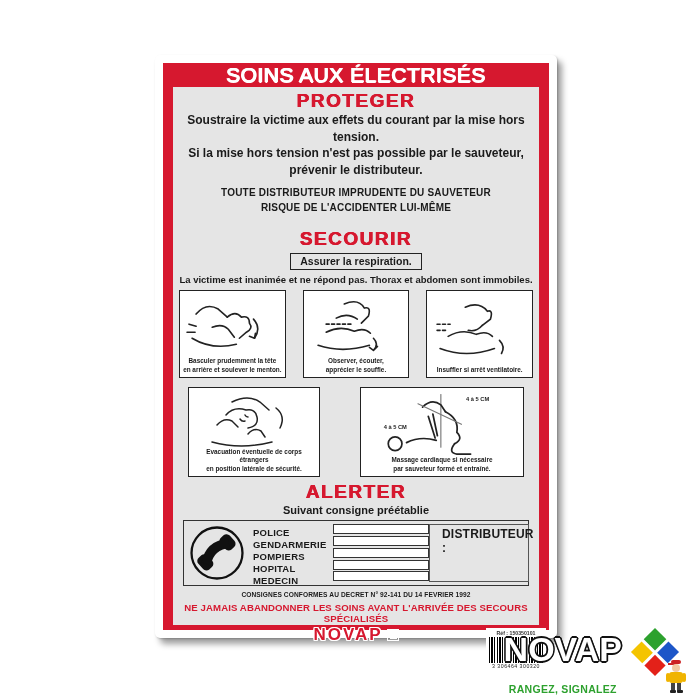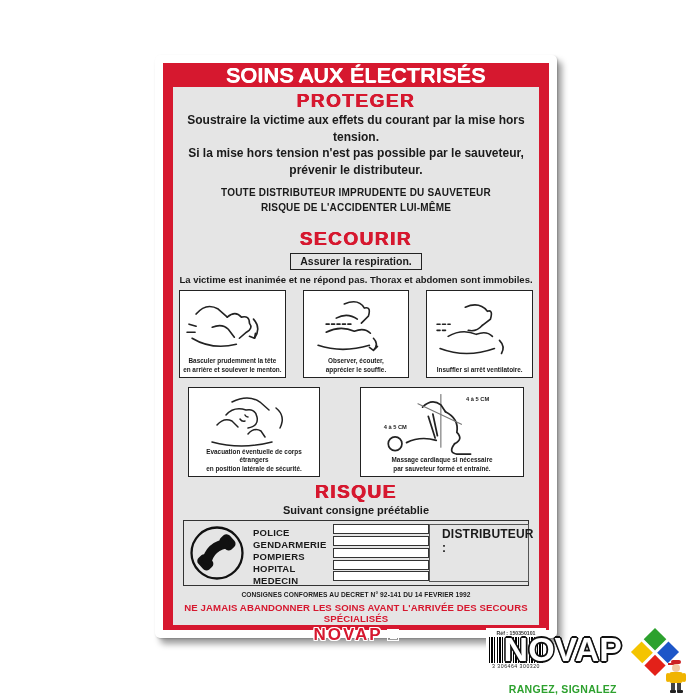--- a/index.html
+++ b/index.html
@@ -203,21 +203,21 @@
             <text x="76" y="10" font-size="5" fill="#222" stroke="none" font-weight="bold">4 à 5 CM</text>
             <text x="4" y="34" font-size="5" fill="#222" stroke="none" font-weight="bold">4 à 5 CM</text>
           </svg>
           <div class="illu-caption">
             <div>Massage cardiaque si nécessaire</div>
             <div>par sauveteur formé et entraîné.</div>
           </div>
         </div>
       </div>
 
-      <div class="h-red mt4">RISQUE</div>
+      <div class="h-red mt4">ALERTER</div>
       <div class="alert-sub">Suivant consigne préétablie</div>
 
       <div class="alert-box">
         <svg class="phone-wrap" viewBox="0 0 66 66">
           <circle cx="33" cy="33" r="29" fill="none" stroke="#111" stroke-width="2.6"></circle>
           <g transform="rotate(-42 33 33)" fill="#111">
             <rect x="9" y="23" width="14" height="18" rx="5"></rect>
             <rect x="43" y="23" width="14" height="18" rx="5"></rect>
             <path d="M13 29 Q33 14 53 29 L48 39 Q33 27 18 39 Z"></path>
           </g>

